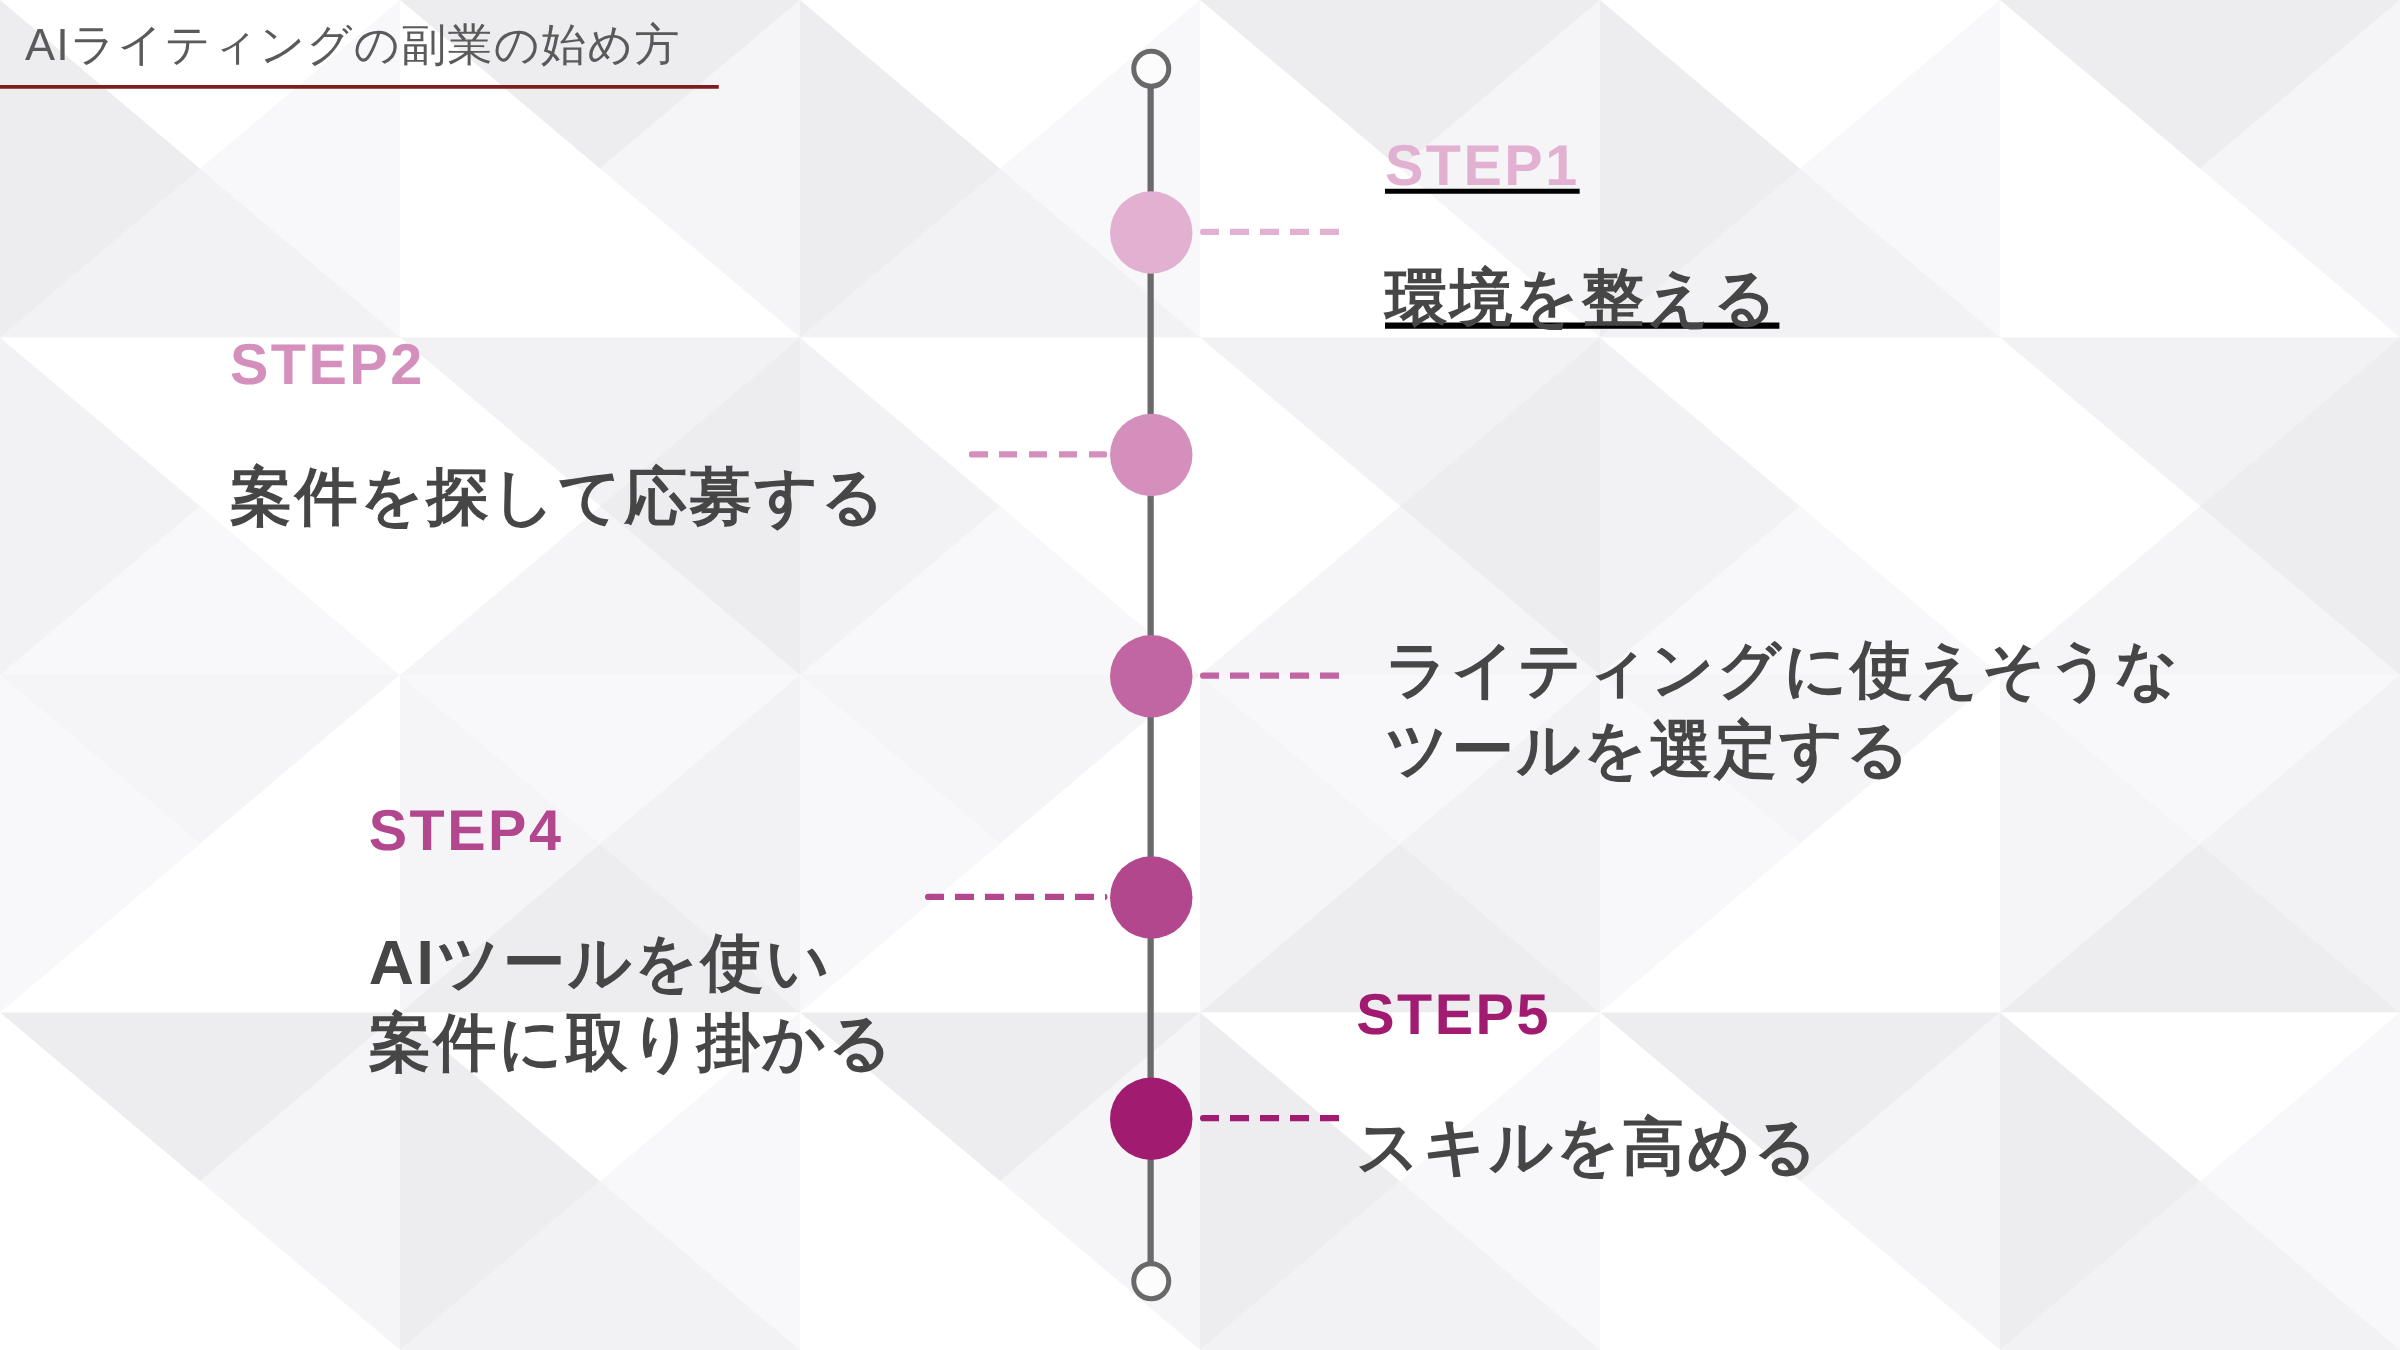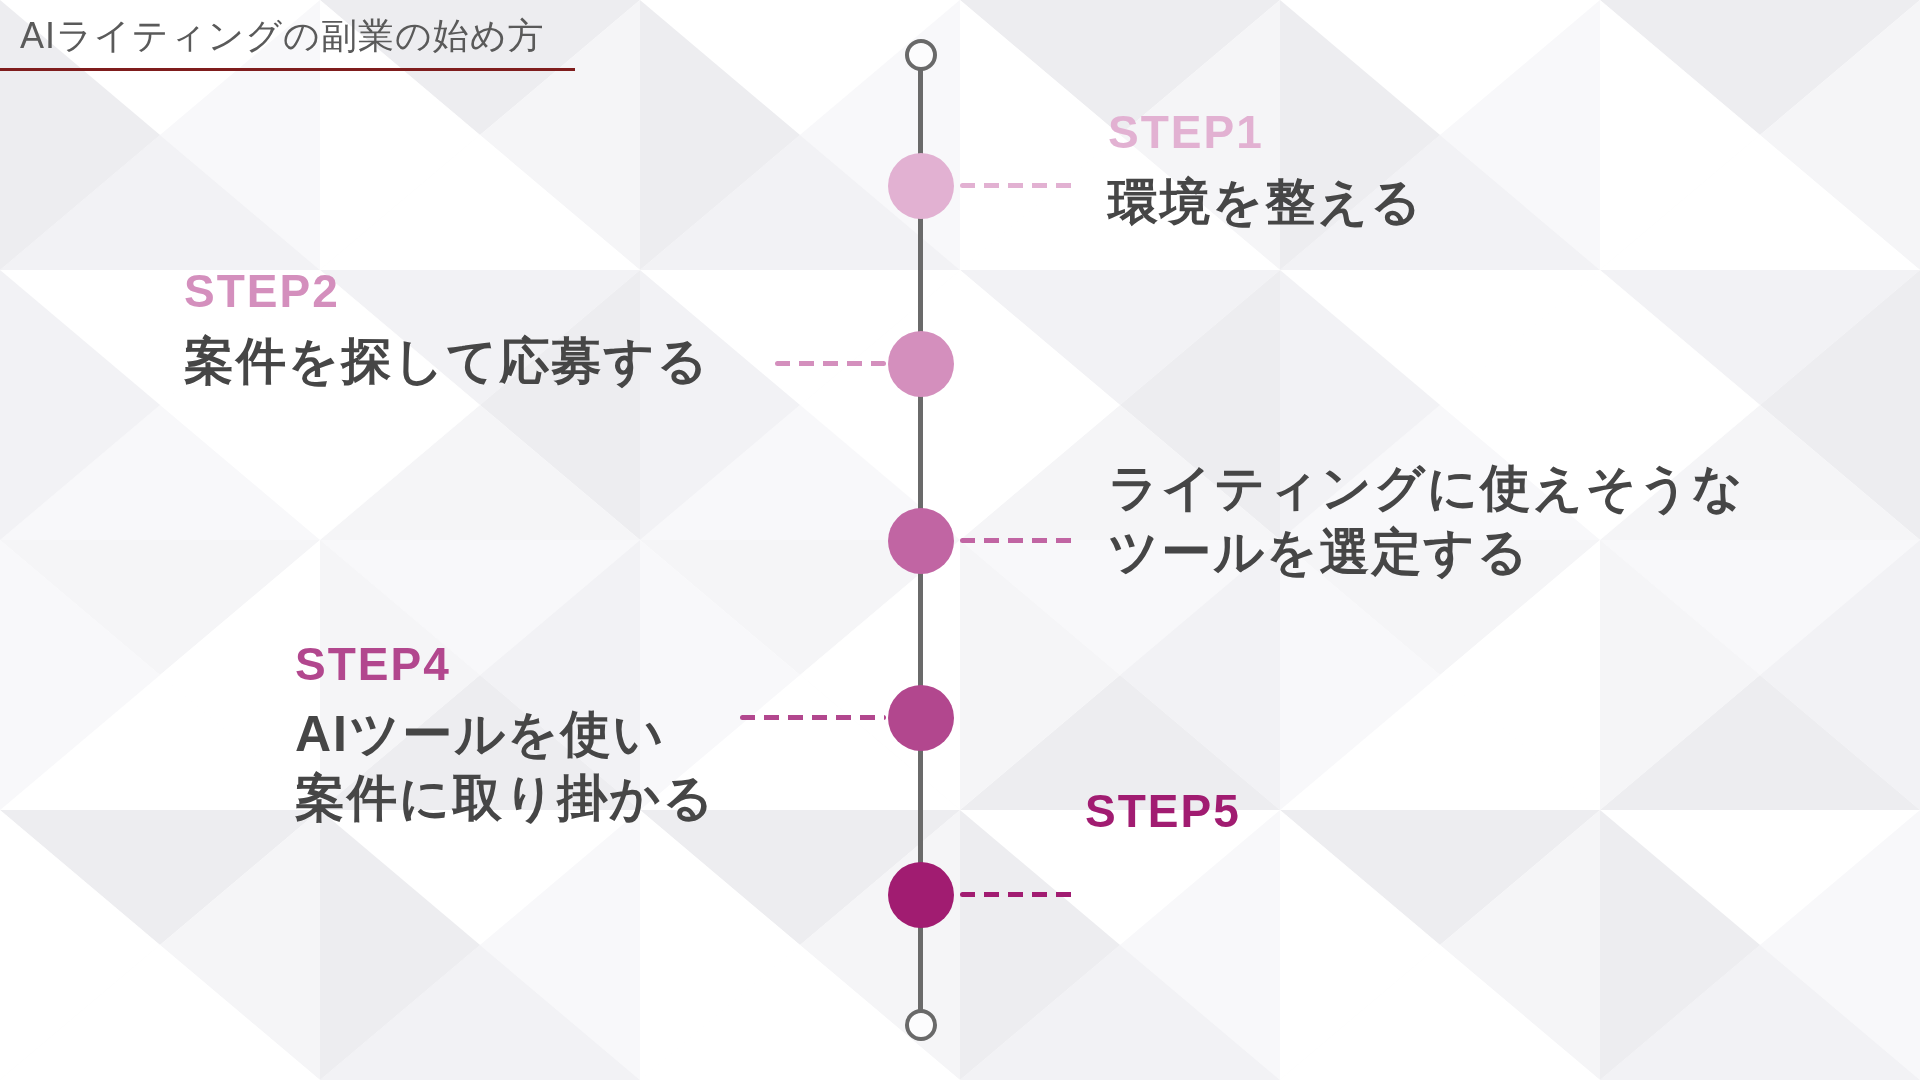--- a/index.html
+++ b/index.html
@@ -57,35 +57,36 @@
   .step-label{
     font-size:46px;line-height:52px;font-weight:700;
     letter-spacing:2px;
     color:var(--c,#c06);
     margin-bottom:12px;
   }
   .step-desc{
     font-size:50px;line-height:64px;font-weight:700;
     letter-spacing:2px;
     color:#464646;
+    margin-top:48px;
   }
 
   .s1 .dot{top:153px;}
   .s2 .dot{top:331px;}
   .s3 .dot{top:508px;}
   .s4 .dot{top:685px;}
   .s5 .dot{top:862px;}
 
   .s1 .dash{left:960px;top:183px;width:118px;}
   .s2 .dash{left:775px;top:361px;width:111px;}
   .s3 .dash{left:960px;top:538px;width:118px;}
   .s4 .dash{left:740px;top:715px;width:146px;}
   .s5 .dash{left:960px;top:892px;width:116px;}
 
-  .s1 .block{left:1108px;top:106px;}
+  .s1 .block{left:1108px;top:106px;text-decoration:underline;}
   .s2 .block{left:184px;top:265px;}
   .s3 .block{left:1108px;top:456px;}
   .s4 .block{left:295px;top:638px;}
   .s5 .block{left:1085px;top:785px;}
 </style>
 </head>
 <body>
 
 <div class="canvas">
 
@@ -240,17 +241,18 @@
       </div>
     </div>
   </div>
 
   <div class="step s5" style="--c: #a11c71;">
     <div class="dot"></div>
     <div class="dash"></div>
     <div class="block">
       <div class="step-label">STEP5</div>
       <div class="step-desc">
+        <div>スキルを高める</div>
       </div>
     </div>
   </div>
 
 </div>
 
 </body></html>

